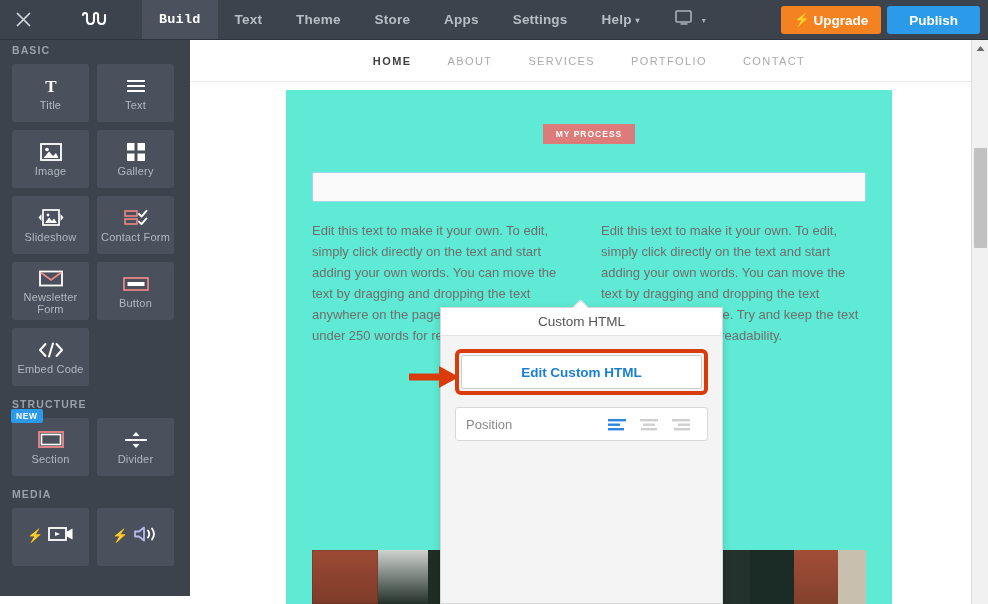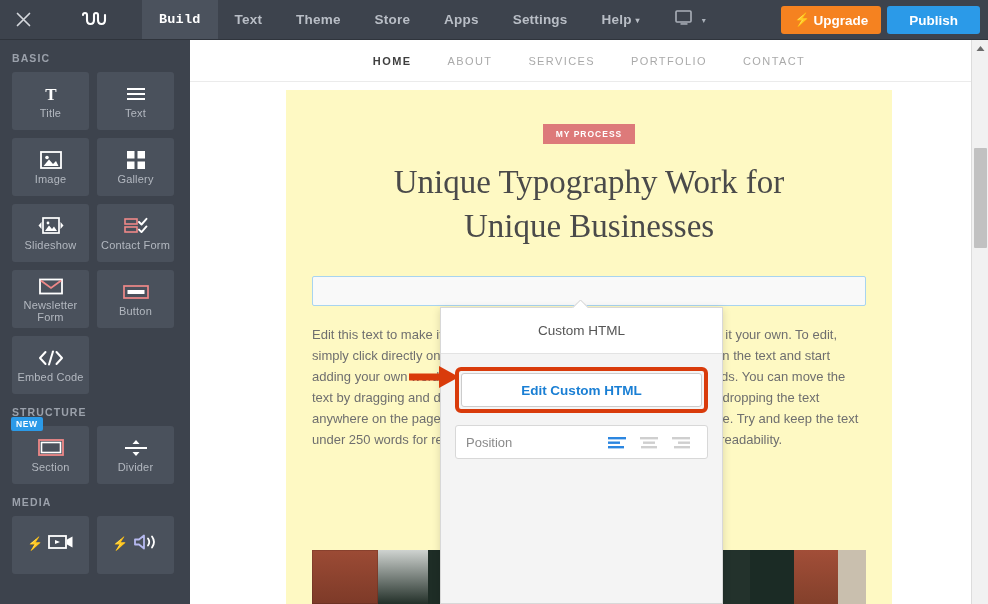--- a/index.html
+++ b/index.html
@@ -46,21 +46,21 @@
     height: 28px; margin: 6px 0; padding: 0 13px;
     border-radius: 3px; color: #fff; font-size: 13.5px; font-weight: bold;
     cursor: pointer; white-space: nowrap;
   }
   .tb-btn.upgrade { background: #f58220; margin-right: 6px; }
   .tb-btn.publish { background: #2b9ae8; margin-right: 8px; padding: 0 22px; }
   .bolt { font-size: 13px; position: relative; top: -1px; }
 
   
   .sidebar {
-    position: absolute; top: 40px; left: 0; width: 190px; height: 564px;
+    position: absolute; top: 32px; left: 0; width: 190px; height: 564px;
     background: #3d434d; overflow: hidden; z-index: 50;
   }
   .side-head {
     color: #9ba1ab; font-size: 10.5px; font-weight: bold; letter-spacing: 1.1px;
     padding: 12px 0 8px 12px;
   }
   .grid { display: flex; flex-wrap: wrap; padding: 0 12px; gap: 8px; }
   .tile {
     width: 77px; height: 58px; background: #4a515c; border-radius: 3px;
     display: flex; flex-direction: column; align-items: center; justify-content: center;
@@ -92,21 +92,21 @@
     font-size: 11px; letter-spacing: 1.4px; color: #aaaaaa; text-decoration: none;
     font-family: "Liberation Sans", sans-serif; cursor: pointer;
   }
   .sitenav a.cur { color: #3f3f3f; font-weight: bold; }
 
   .page {
     position: relative; width: 798px; height: 522px; background: #ffffff;
     padding-top: 8px;
   }
   .section {
-    margin: 0 96px; background: #fef9c3; min-height: 514px; padding: 34px 0 0;
+    margin: 0 96px; background: #5eead4; min-height: 514px; padding: 34px 0 0;
     position: relative;
   }
   .pill {
     width: 92px; height: 20px; margin: 0 auto; background: #dd7a7a;
     color: #fff; font-size: 8.5px; font-weight: bold; letter-spacing: 1px;
     display: flex; align-items: center; justify-content: center;
   }
   .htitle {
     margin-top: 16px; text-align: center; color: #4a4a4a;
     font-family: "Liberation Serif", serif; font-size: 33px; line-height: 44px;
@@ -138,21 +138,21 @@
     position: absolute; left: 131px; top: -8px; width: 16px; height: 8px;
     overflow: hidden;
   }
   .popup-arrow::after {
     content: ""; position: absolute; left: 2px; top: 2px;
     width: 12px; height: 12px; background: #fff;
     border-left: 1px solid #d8d8d8; border-top: 1px solid #d8d8d8;
     transform: rotate(45deg);
   }
   .popup-head {
-    height: 46px; background: #fff; border-bottom: 1px solid #e3e3e3;
+    height: 28px; background: #fff; border-bottom: 1px solid #e3e3e3;
     display: flex; align-items: center; justify-content: center;
     color: #555; font-size: 13.5px;
   }
   .popup-body { padding: 13px 14px 0; }
   .edit-wrap {
     position: relative; border: 4px solid #d93b0b; border-radius: 6px;
     padding: 2px; background: #f4f4f4;
   }
   .edit-btn {
     height: 34px; background: #fff; border: 1px solid #ccc; border-radius: 3px;
@@ -417,24 +417,20 @@
       <a>SERVICES</a>
       <a>PORTFOLIO</a>
       <a>CONTACT</a>
     </div>
 
     <div class="page">
       <div class="section">
 
         <div class="pill">MY PROCESS</div>
 
-        <div class="htitle">
-          <div>Unique Typography Work for</div>
-          <div>Unique Businesses</div>
-        </div>
 
         <div class="selbox"></div>
 
         <div class="cols">
           <div class="col">Edit this text to make it your own. To edit, simply click directly on the text and start adding your own words. You can move the text by dragging and dropping the text anywhere on the page. Try and keep the text under 250 words for readability.</div>
           <div class="col">Edit this text to make it your own. To edit, simply click directly on the text and start adding your own words. You can move the text by dragging and dropping the text anywhere on the page. Try and keep the text under 250 words for readability.</div>
         </div>
 
         <div class="photo">
           <div class="brick">

